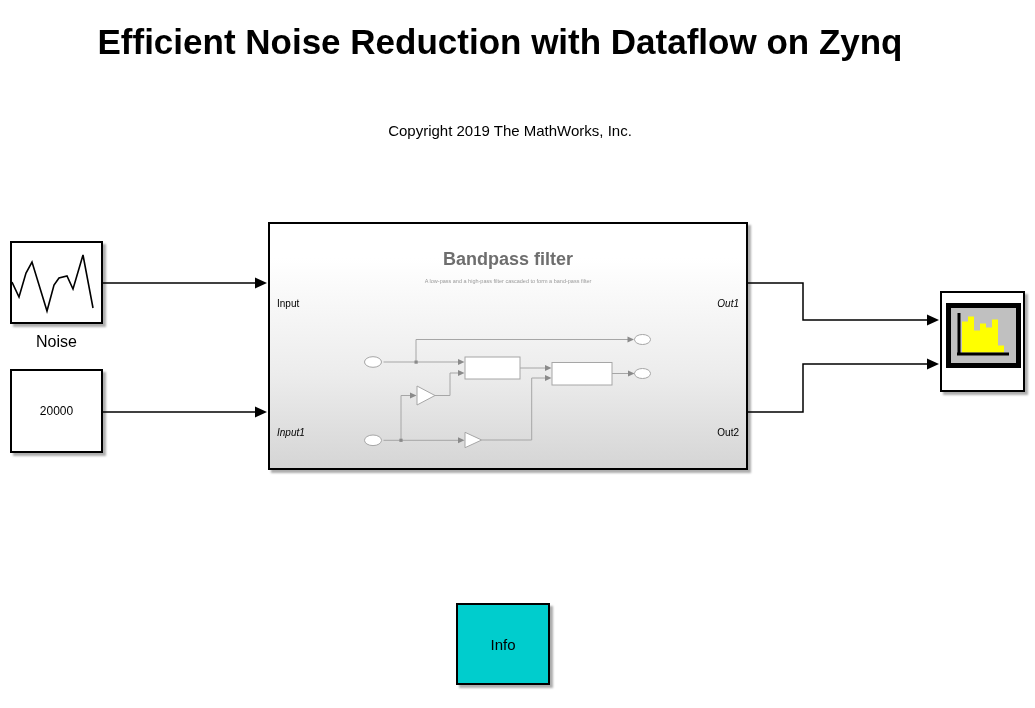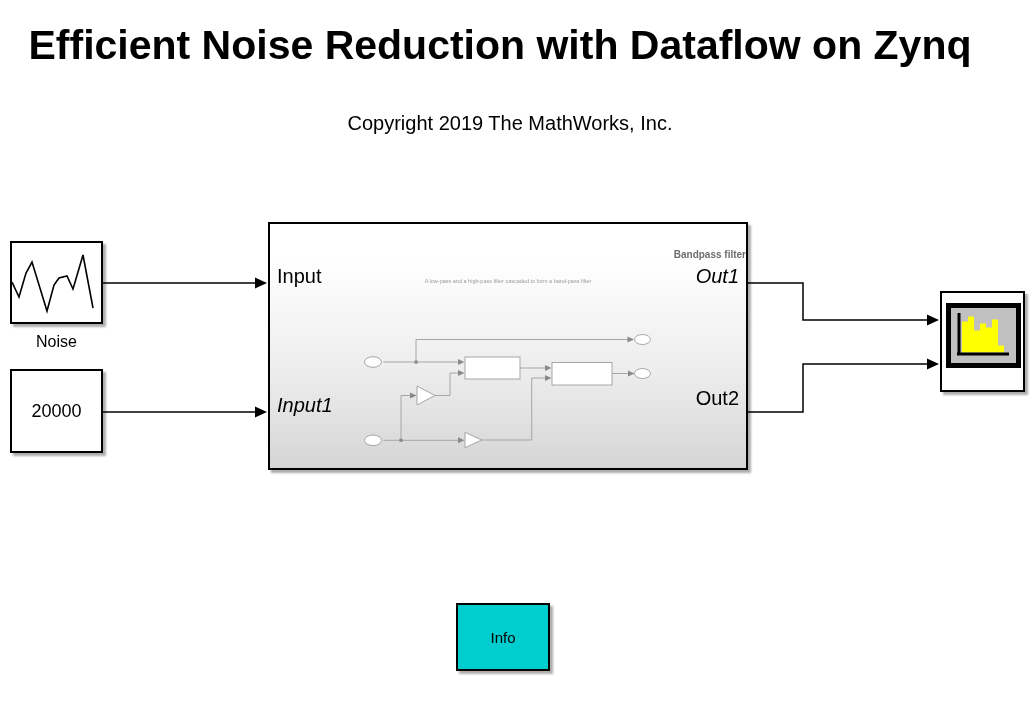--- a/index.html
+++ b/index.html
@@ -3,62 +3,62 @@
 <meta charset="utf-8">
 <style>
   html,body{margin:0;padding:0;background:#ffffff;}
   .canvas{
     position:relative;width:1035px;height:708px;background:#ffffff;overflow:hidden;
     font-family:"Liberation Sans", sans-serif;color:#000;
   }
   .abs{position:absolute;}
   .model-title{
     left:0;top:22px;width:1000px;text-align:center;
-    font-size:41px;font-weight:bold;letter-spacing:0;
+    font-size:35px;font-weight:bold;letter-spacing:0;
   }
   .copyright{
-    left:0;top:112px;width:1020px;text-align:center;font-size:20px;
+    left:0;top:122px;width:1020px;text-align:center;font-size:15px;
   }
   .block{
     position:absolute;box-sizing:border-box;background:#fff;border:2px solid #000;
     box-shadow:3px 3px 2px rgba(0,0,0,0.32);
   }
   .block-noise{left:10px;top:241px;width:93px;height:83px;}
   .block-noise svg{position:absolute;left:0;top:0;}
   .block-label{
     position:absolute;text-align:center;font-size:16px;color:#000;
   }
   .noise-label{left:-6px;top:333px;width:125px;}
   .block-constant{
     left:10px;top:369px;width:93px;height:84px;
-    display:flex;align-items:center;justify-content:center;font-size:18px;
+    display:flex;align-items:center;justify-content:center;font-size:12px;
   }
   .subsystem{
     left:268px;top:222px;width:480px;height:248px;
     background:linear-gradient(180deg,#ffffff 14%,#ececec 62%,#d5d5d5 100%);
   }
   .sub-heading{
-    left:0;top:25px;width:100%;text-align:right;
-    font-size:10px;font-weight:bold;color:#6e6e6e;
+    left:0;top:25px;width:100%;text-align:center;
+    font-size:18px;font-weight:bold;color:#6e6e6e;
   }
   .sub-desc{
     left:0;top:54px;width:100%;text-align:center;
     font-size:5.5px;color:#9a9a9a;
   }
-  .port-label{position:absolute;font-size:20px;line-height:18px;color:#000;}
+  .port-label{position:absolute;font-size:10px;line-height:18px;color:#000;margin-top:28px;}
   .p-in1{left:7px;top:43px;}
   .p-in2{left:7px;top:172px;font-style:italic;}
   .p-out1{right:7px;top:43px;text-align:right;font-style:italic;}
-  .p-out2{right:7px;top:165px;text-align:right;}
+  .p-out2{right:7px;top:172px;text-align:right;}
   .preview{position:absolute;left:0;top:0;}
   .sub-label{left:268px;top:477px;width:480px;}
   .scope{left:940px;top:291px;width:85px;height:101px;}
   .scope-icon{position:absolute;left:4px;top:10px;}
   .info{
-    left:456px;top:603px;width:94px;height:68px;
+    left:456px;top:603px;width:94px;height:82px;
     display:flex;align-items:center;justify-content:center;font-size:15px;
   }
   .wires{position:absolute;left:0;top:0;z-index:1;}
   .block,.block-label,.sub-label,.model-title,.copyright{z-index:2;}
 </style>
 </head>
 <body>
 
 <div class="canvas">
 

